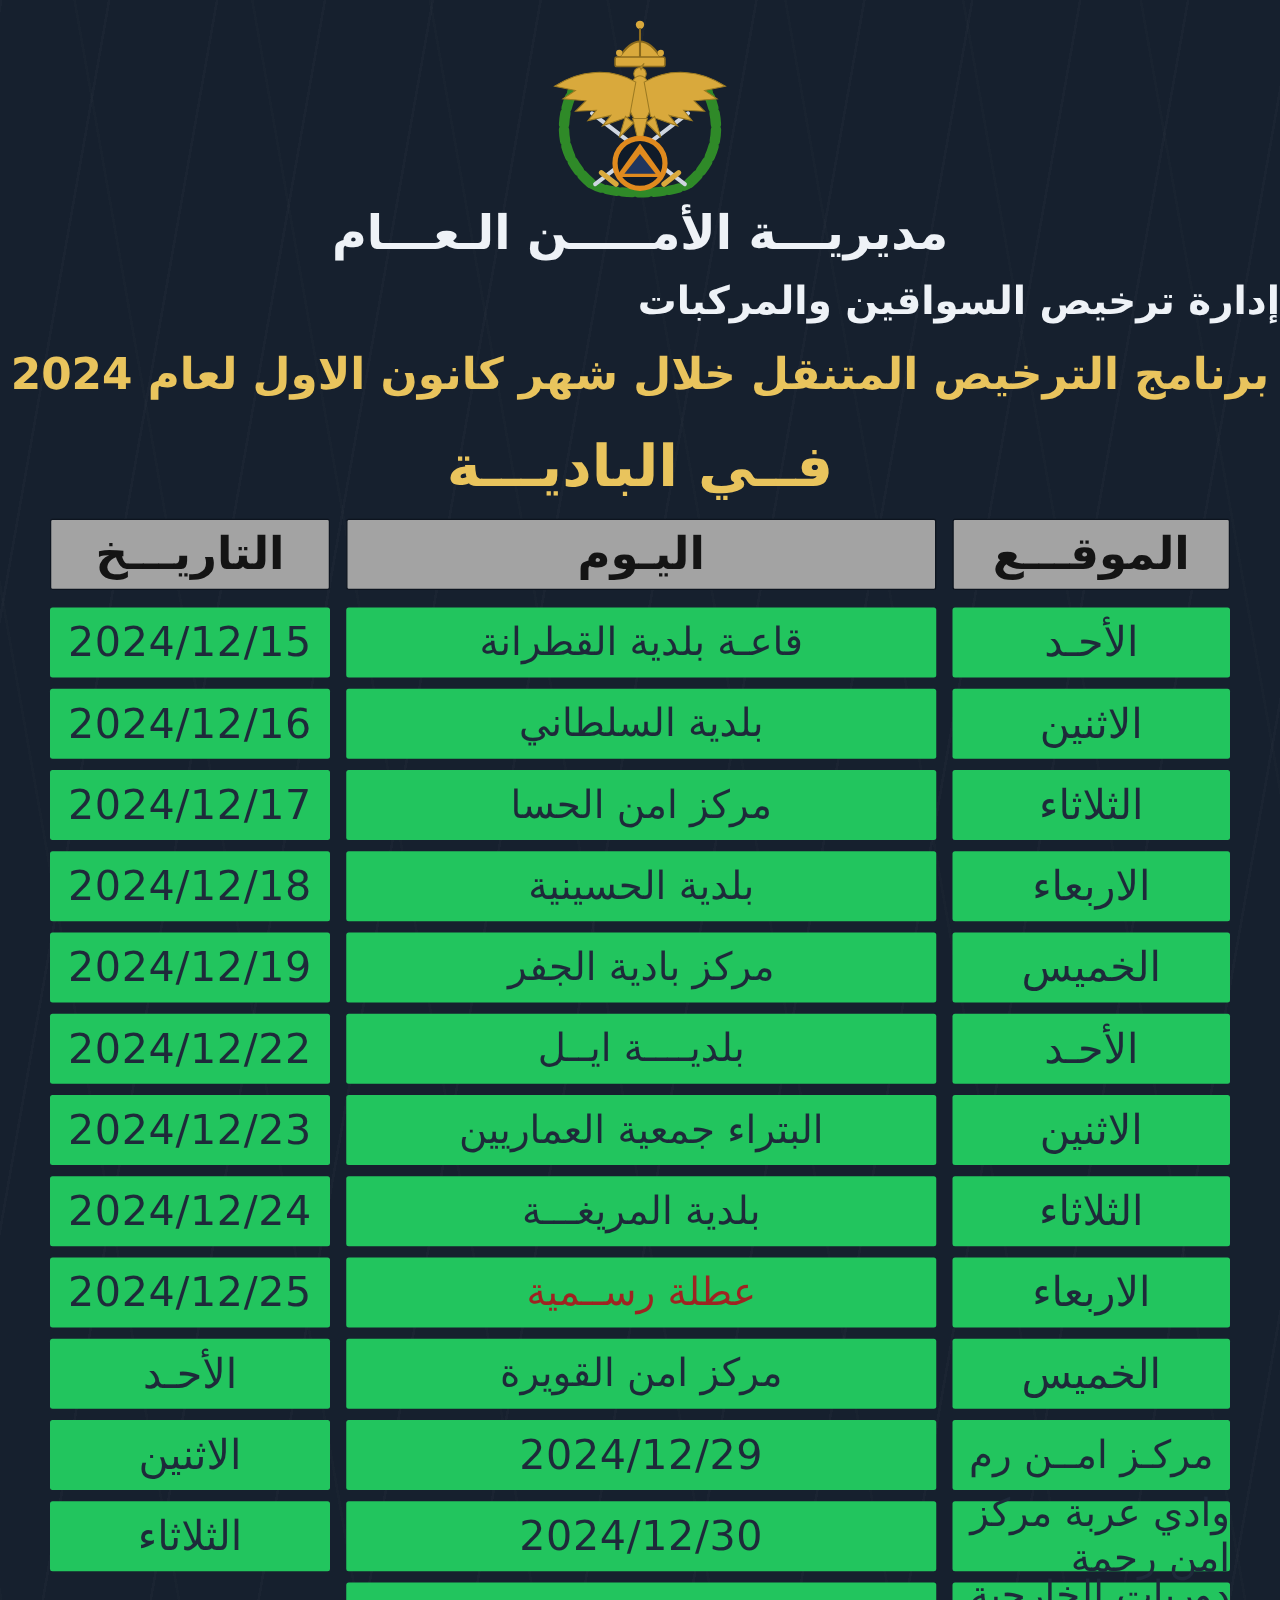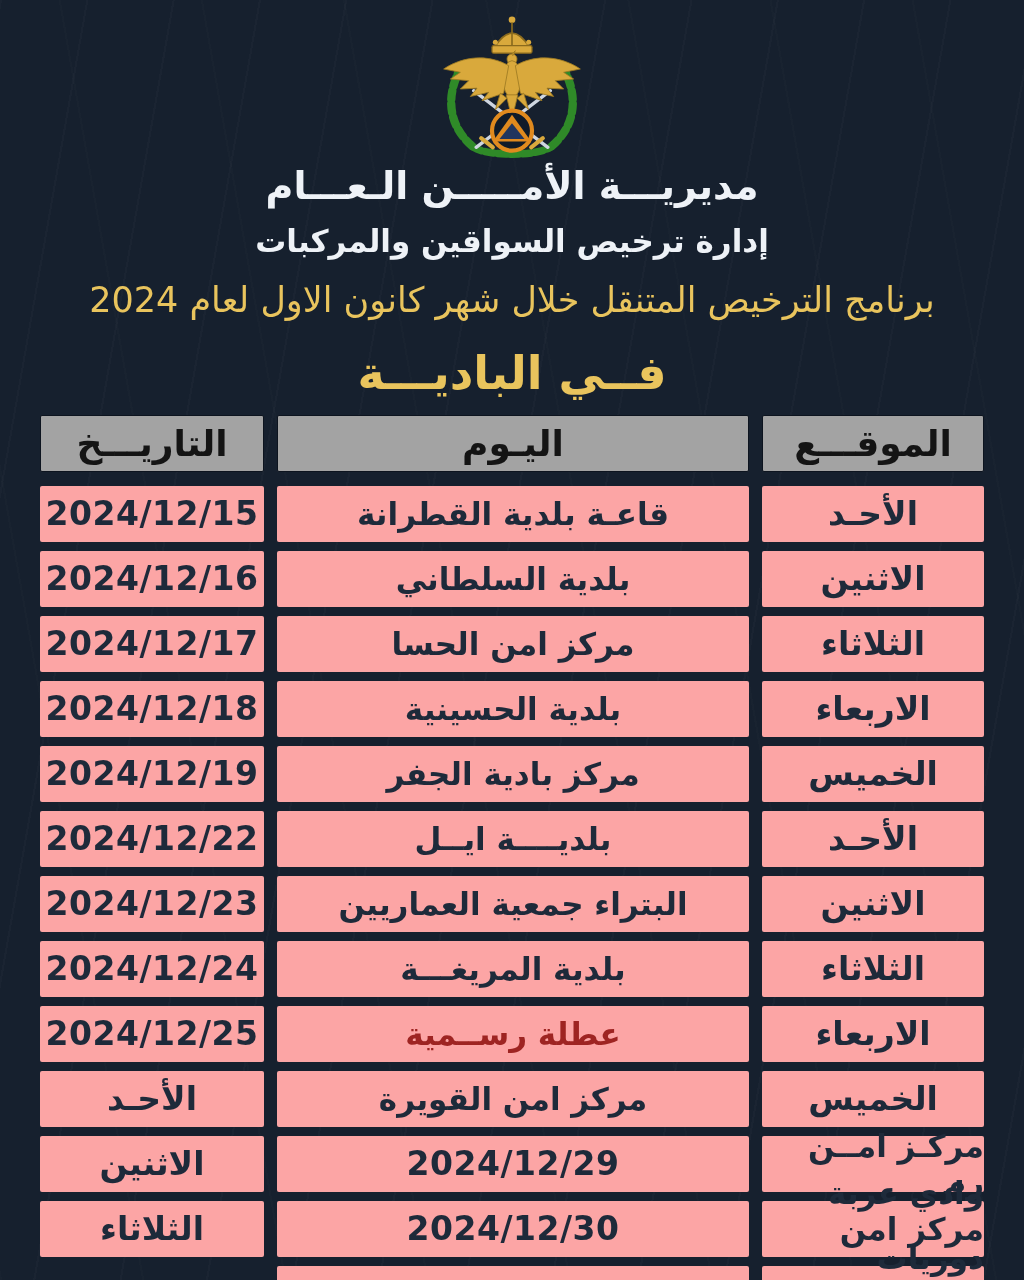--- a/index.html
+++ b/index.html
@@ -34,32 +34,31 @@
   .org-name {
     text-align: center;
     color: #eef2f7;
     font-size: 38px;
     font-weight: 700;
     margin-top: 2px;
     letter-spacing: 0px;
     line-height: 1.1;
   }
   .dept-name {
-    text-align: center;
     color: #eef2f7;
     font-size: 31px;
     font-weight: 700;
     margin-top: 16px;
     line-height: 1.1;
   }
   .program-title {
     text-align: center;
     color: #e9c45d;
     font-size: 35px;
-    font-weight: 400;
+    font-weight: 700;
     margin-top: 22px;
     line-height: 1.15;
   }
   .program-subtitle {
     text-align: center;
     color: #e9c45d;
     font-size: 46px;
     font-weight: 700;
     margin-top: 28px;
     line-height: 1.1;
@@ -90,23 +89,23 @@
   .head-cell {
     height: 57px;
     background: #a3a3a3;
     color: #141414;
     font-size: 36px;
     font-weight: 700;
     border: 1px solid #0d141f;
   }
   .body-cell {
     height: 56px;
-    background: #fca5a5;
+    background: #22c55e;
     color: #1e2a3a;
-    font-weight: 700;
+    font-weight: 400;
   }
   .day-cell   { font-size: 33px; }
   .loc-cell   { font-size: 31px; }
   .date-cell  { font-size: 33px; direction: ltr; letter-spacing: 0.5px; }
   .holiday    { color: #9e2422; }
 </style>
 </head>
 <body>
 
 <div class="page">

